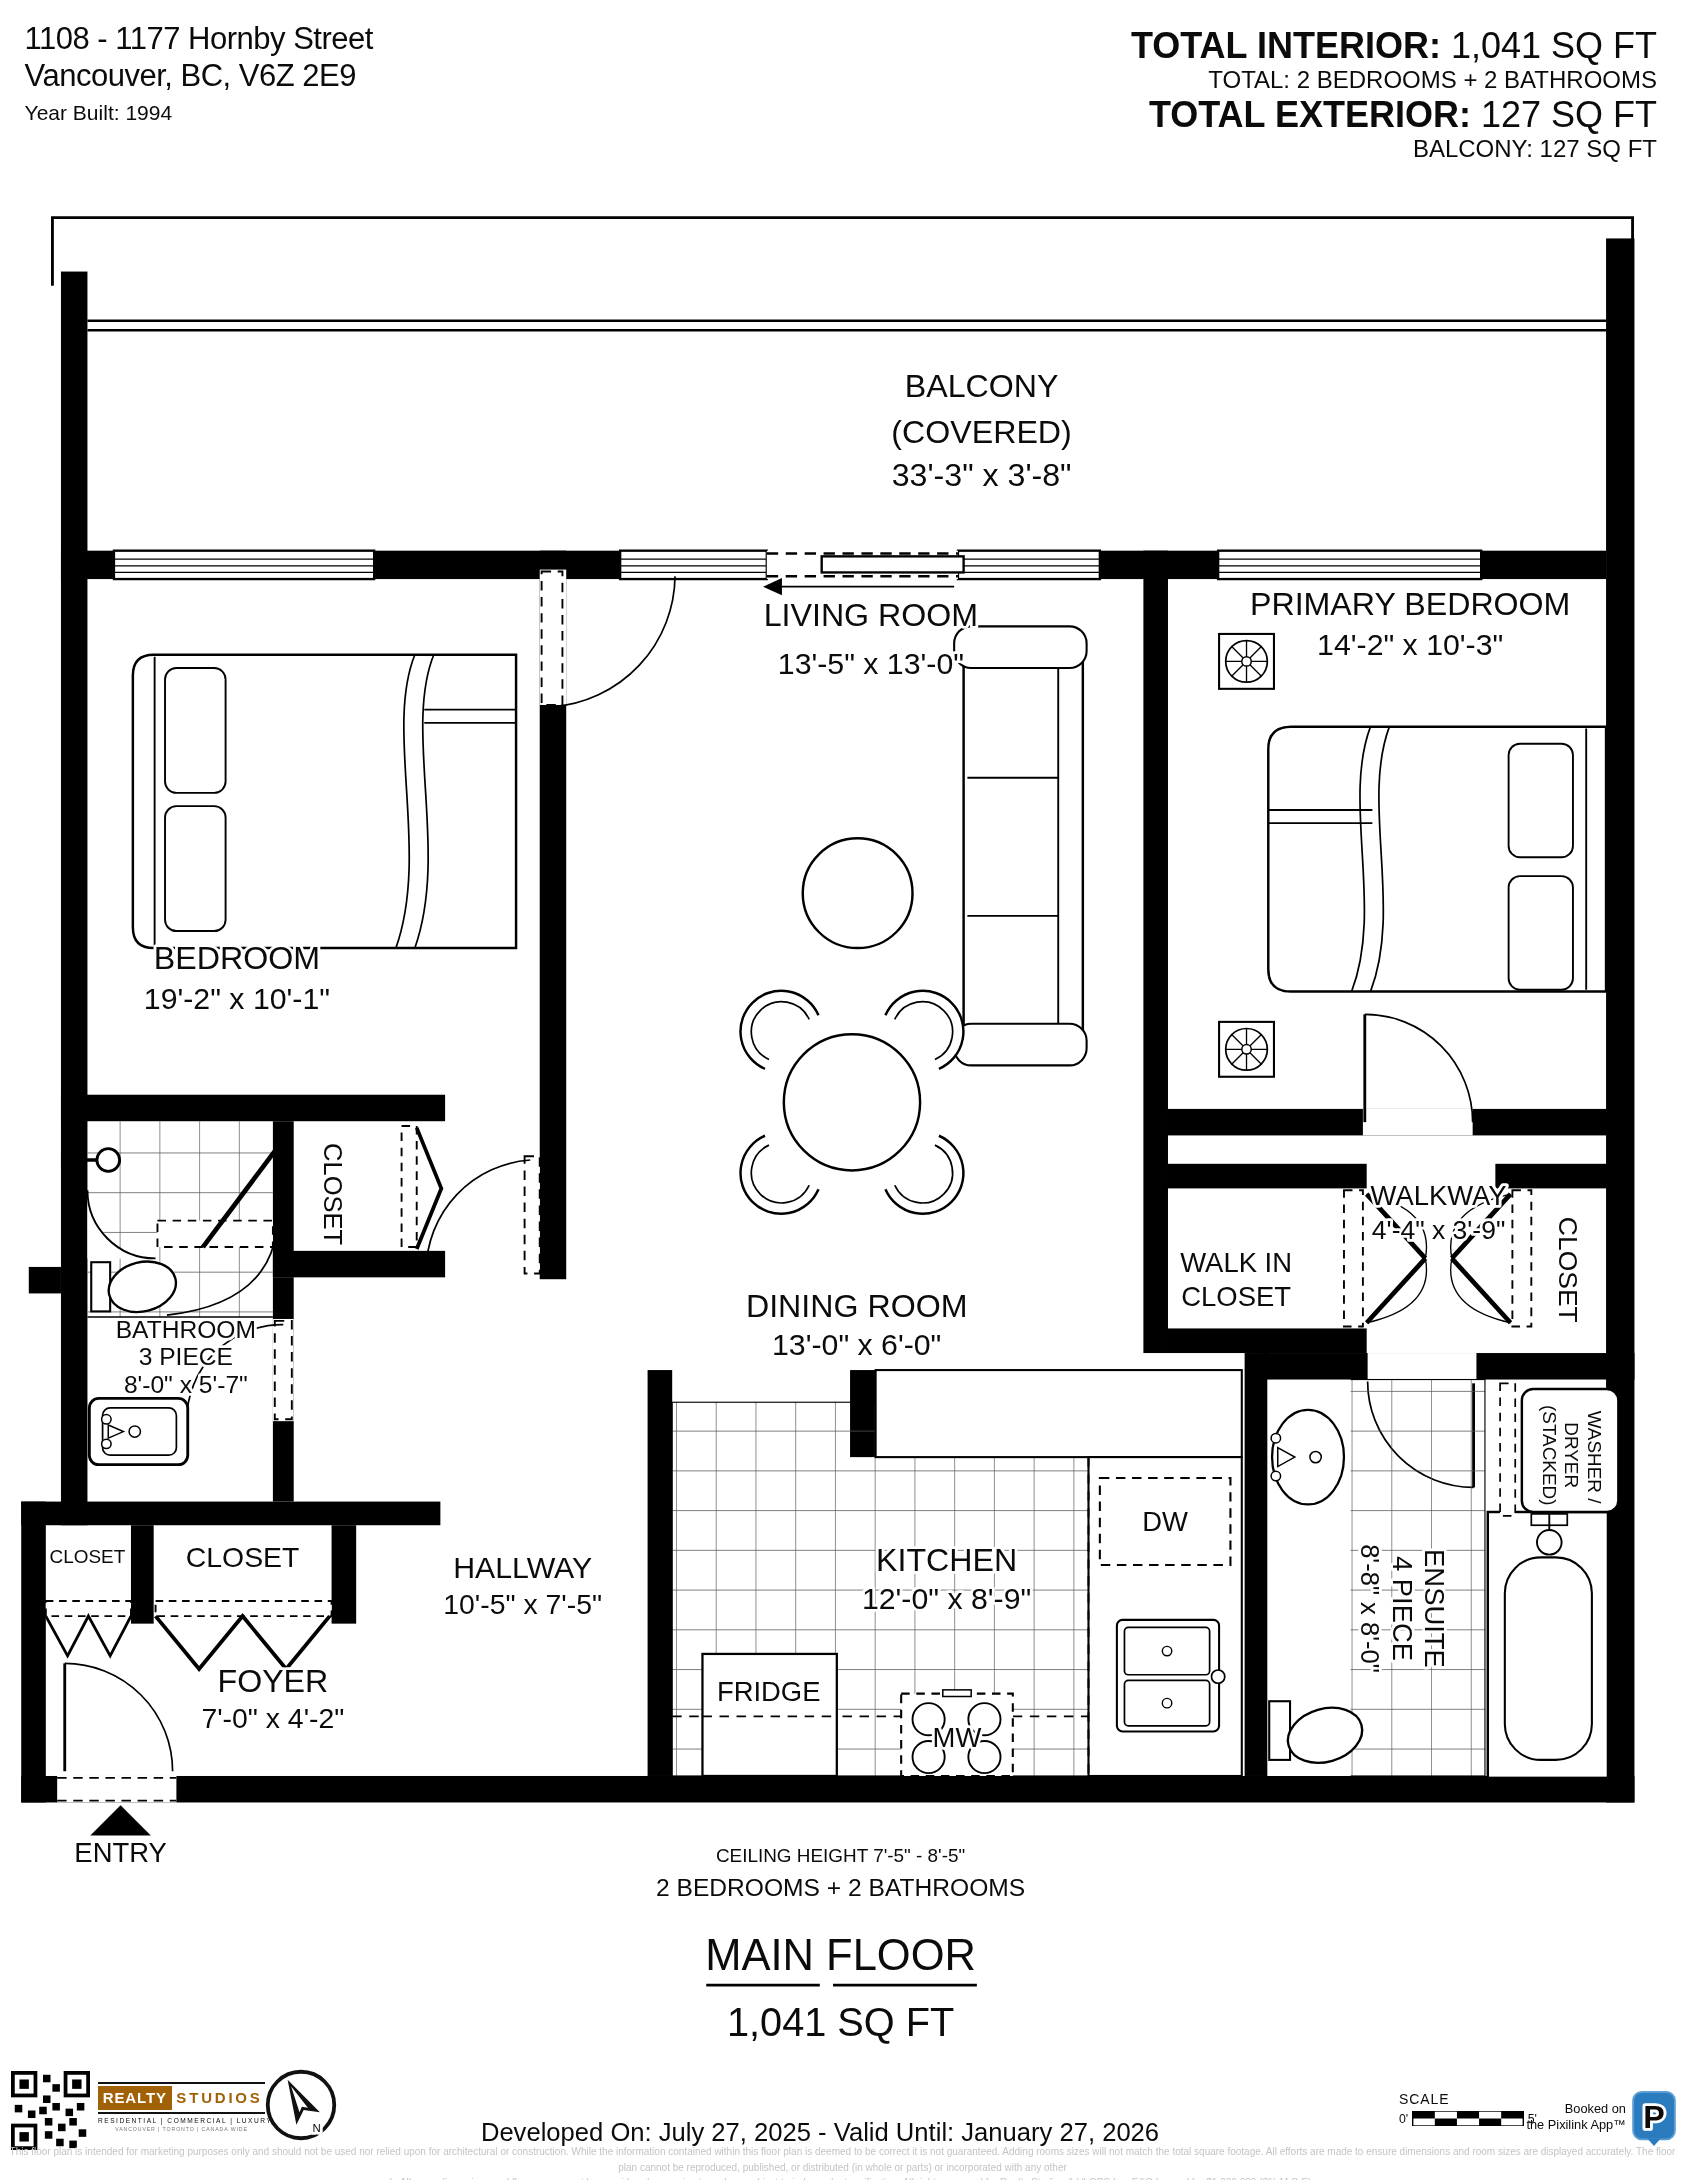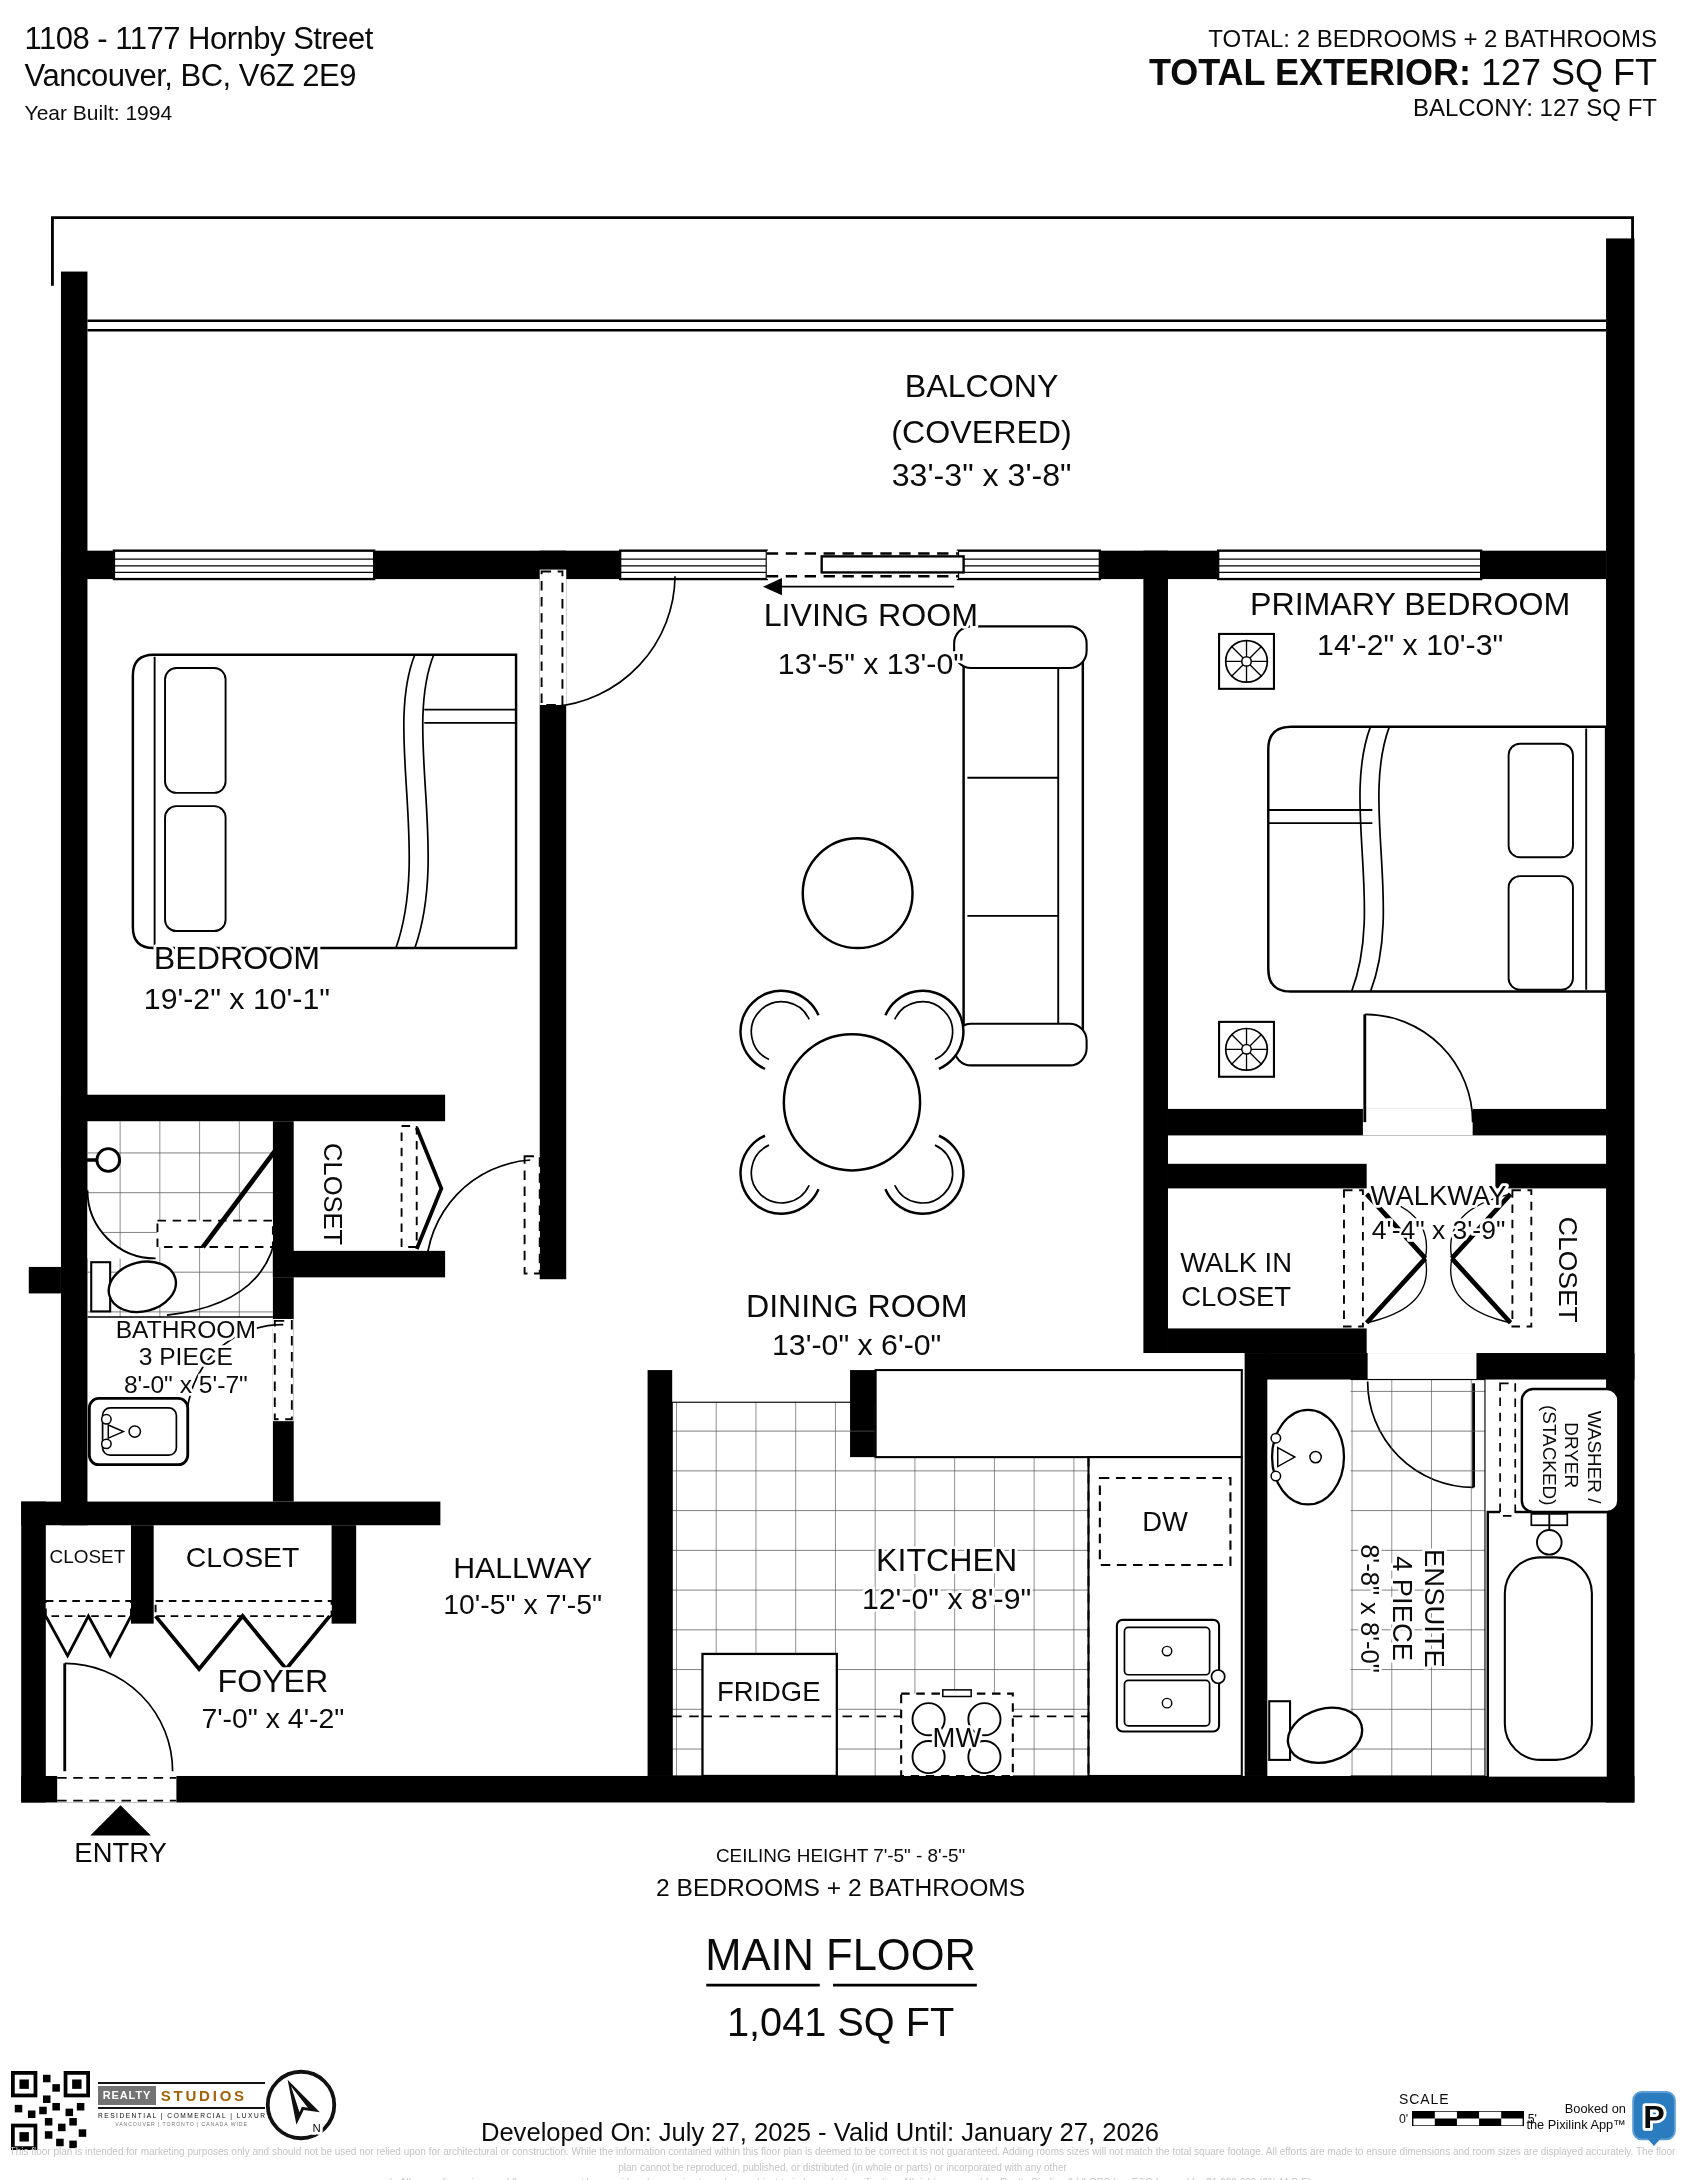--- a/index.html
+++ b/index.html
@@ -14,21 +14,21 @@
   .tot-big b{font-weight:700;}
   .tot-sub{font-size:24px;}
   
   #plan{left:0;top:0;}
   svg text{paint-order:stroke;stroke:#fff;stroke-width:6px;stroke-linejoin:round;fill:#0b0b0b;font-family:"Liberation Sans",sans-serif;}
   
   #qr{left:11.4px;top:2071px;}
   #brand{left:98px;top: 2080px;width:167px;}
   .rule{height:1.9px;background:#111;margin:1.9px 0;}
   .brand-row{display:flex;align-items:center;}
-  .realty{background:#737373;color:#fff;font-weight:700;font-size:11px;letter-spacing:0.9px;padding:3.8px 4.7px;}
+  .realty{background:#a16207;color:#fff;font-weight:700;font-size:15px;letter-spacing:0.9px;padding:3.8px 4.7px;}
   .studios{color:#a16207;font-weight:700;font-size:15px;letter-spacing:2.8px;padding-left:4.7px;}
   .brand-sub{font-size:6.6px;letter-spacing:1.5px;text-align:center;margin-top:2.8px;white-space:nowrap;}
   .brand-sub2{font-size:5.2px;letter-spacing:0.9px;color:#777;text-align:center;margin-top:1.9px;}
   #compass{left:263px;top:2067px;}
   #validity{left:0;top:2118px;width:1640px;text-align:center;font-size:25.6px;}
   #scalegrp{left:1399px;top:2091px;width:151px;font-size:14px;}
   #scalegrp .lbl{letter-spacing:0.9px;}
   .scale-row{display:flex;align-items:flex-end;gap:3.8px;margin-top:3.8px;font-size:12.3px;}
   #booked{left:1522px;top:2101px;width:104px;text-align:right;font-size:12.8px;line-height:1.25;}
   #plogo{left:1632px;top:2091px;}
@@ -36,20 +36,21 @@
 </style>
 </head>
 <body>
 
 <div class="abs" id="hdr-left">
   <div class="addr">1108 - 1177 Hornby Street</div>
   <div class="addr">Vancouver, BC, V6Z 2E9</div>
   <div class="year">Year Built: 1994</div>
 </div>
 <div class="abs" id="hdr-right">
+  <div class="tot-big"><b>TOTAL INTERIOR:</b><span> 1,041 SQ FT</span></div>
   <div class="tot-sub">TOTAL: 2 BEDROOMS + 2 BATHROOMS</div>
   <div class="tot-big"><b>TOTAL EXTERIOR:</b><span> 127 SQ FT</span></div>
   <div class="tot-sub">BALCONY: 127 SQ FT</div>
 </div>
 
 <svg id="plan" class="abs" width="1685" height="2180" viewBox="0 0 1780 2304">
   <defs>
     <pattern id="tile" width="42" height="42" patternUnits="userSpaceOnUse">
       <path d="M42 0 H0 V42" fill="none" stroke="#555" stroke-width="1.4"></path>
     </pattern>

